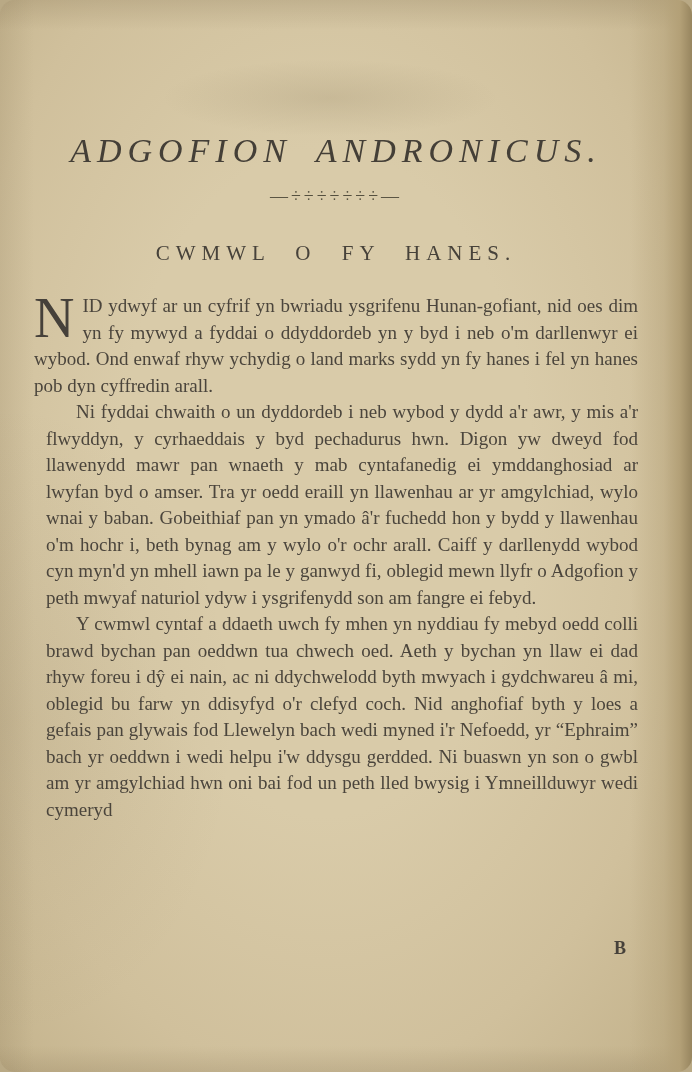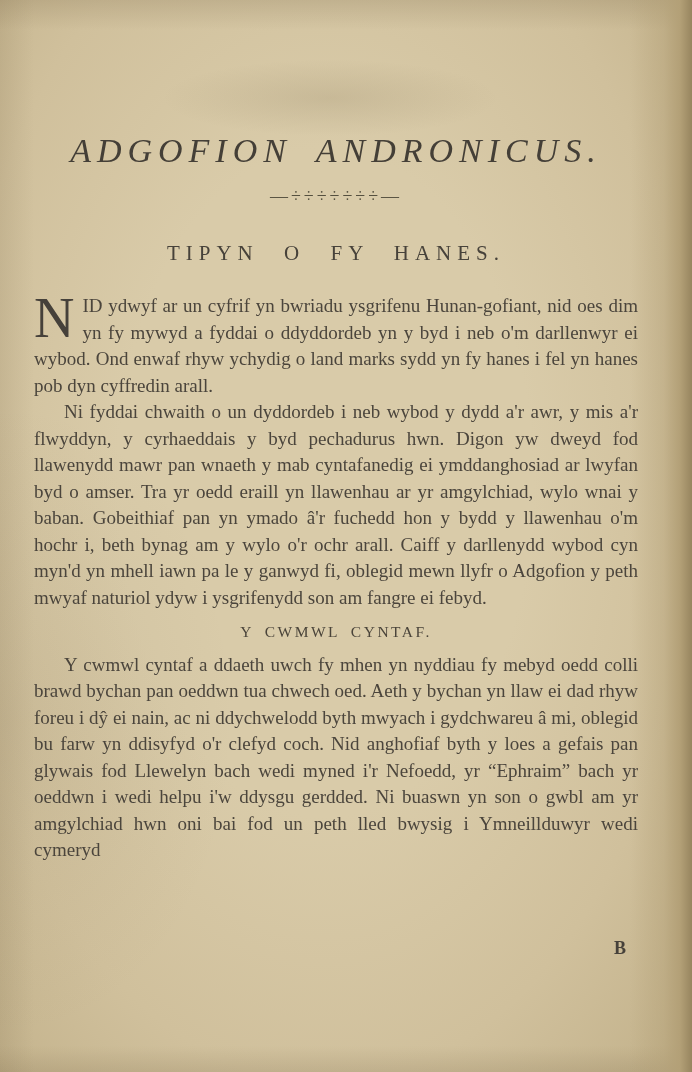--- a/index.html
+++ b/index.html
@@ -16,20 +16,21 @@
     color: #4a443a;
     background:
       radial-gradient(ellipse 240px 55px at 330px 98px, rgba(118,102,72,0.16), transparent 70%),
       radial-gradient(ellipse 300px 420px at 10px 720px, rgba(120,104,74,0.10), transparent 75%),
       linear-gradient(to left, #97855f 0px, #b3a077 12px, rgba(179,160,119,0.45) 28px, rgba(179,160,119,0) 62px),
       linear-gradient(to bottom, rgba(126,108,76,0.22) 0px, rgba(126,108,76,0) 30px),
       linear-gradient(to top, rgba(126,108,76,0.20) 0px, rgba(126,108,76,0) 26px),
       linear-gradient(to right, rgba(126,108,76,0.16) 0px, rgba(126,108,76,0) 34px),
       radial-gradient(ellipse at 47% 45%, #d9cba9 40%, #d0c09c 72%, #c1b089 100%);
     background-color: #d5c6a4;
+    border-radius: 15px;
   }
   .column {
     position: absolute;
     left: 34px;
     right: 54px;
     top: 132px;
   }
   .title {
     margin: 0;
     font-style: italic;
@@ -57,21 +58,21 @@
     color: #47423a;
   }
   .body-text {
     margin-top: 27px;
     font-size: 19px;
     line-height: 26.5px;
     text-align: justify;
     color: #4b453c;
   }
   .para { margin: 0; }
-  .para.indent { text-indent: 30px; }
+  .para.indent { text-indent: 30px; margin-left: 12px; }
   .dropcap {
     float: left;
     font-size: 56px;
     line-height: 46px;
     padding: 2px 8px 0 0;
     color: #46413a;
   }
   .it { }
   .subheading {
     margin: 8px 0 6px 0;
@@ -94,29 +95,28 @@
 </head>
 <body>
 
 <div class="page">
   <div class="column">
 
     <h1 class="title">ADGOFION ANDRONICUS.</h1>
 
     <div class="divider">—÷÷÷÷÷÷÷—</div>
 
-    <h2 class="chapter">TIPYN O FY HANES.</h2>
+    <h2 class="chapter">CWMWL O FY HANES.</h2>
 
     <div class="body-text">
 
       <p class="para"><span class="dropcap">N</span><span>ID ydwyf ar un cyfrif yn bwriadu ysgrifenu Hunan-gofiant, nid oes dim yn fy mywyd a fyddai o ddyddordeb yn y byd i neb o'm darllenwyr ei wybod.  Ond enwaf rhyw ychydig o </span><span class="it">land marks</span><span> sydd yn fy hanes i fel yn hanes pob dyn cyffredin arall.</span></p>
 
       <p class="para indent"><span>Ni fyddai chwaith o un dyddordeb i neb wybod y dydd a'r awr, y mis a'r flwyddyn, y cyrhaeddais y byd pechadurus hwn.  Digon yw dweyd fod llawenydd mawr pan wnaeth y mab cyntafanedig ei ymddanghosiad ar lwyfan byd o amser.  Tra yr oedd eraill yn llawenhau ar yr amgylchiad, wylo wnai y baban. Gobeithiaf pan yn ymado â'r fuchedd hon y bydd y llawenhau o'm hochr i, beth bynag am y wylo o'r ochr arall.  Caiff y darllenydd wybod cyn myn'd yn mhell iawn pa le y ganwyd fi, oblegid mewn llyfr o </span><span class="it">Adgofion</span><span> y peth mwyaf naturiol ydyw i ysgrifenydd son am fangre ei febyd.</span></p>
 
-      <h3 class="subheading">Y CWMWL CYNTAF.</h3>
 
       <p class="para indent">Y cwmwl cyntaf a ddaeth uwch fy mhen yn nyddiau fy mebyd oedd colli brawd bychan pan oeddwn tua chwech oed.  Aeth y bychan yn llaw ei dad rhyw foreu i dŷ ei nain, ac ni ddychwelodd byth mwyach i gydchwareu â mi, oblegid bu farw yn ddisyfyd o'r clefyd coch.  Nid anghofiaf byth y loes a gefais pan glywais fod Llewelyn bach wedi myned i'r Nefoedd, yr “Ephraim” bach yr oeddwn i wedi helpu i'w ddysgu gerdded.  Ni buaswn yn son o gwbl am yr amgylchiad hwn oni bai fod un peth lled bwysig i Ymneillduwyr wedi cymeryd</p>
 
     </div>
   </div>
 
   <div class="sig">B</div>
 </div>
 
 </body></html>

